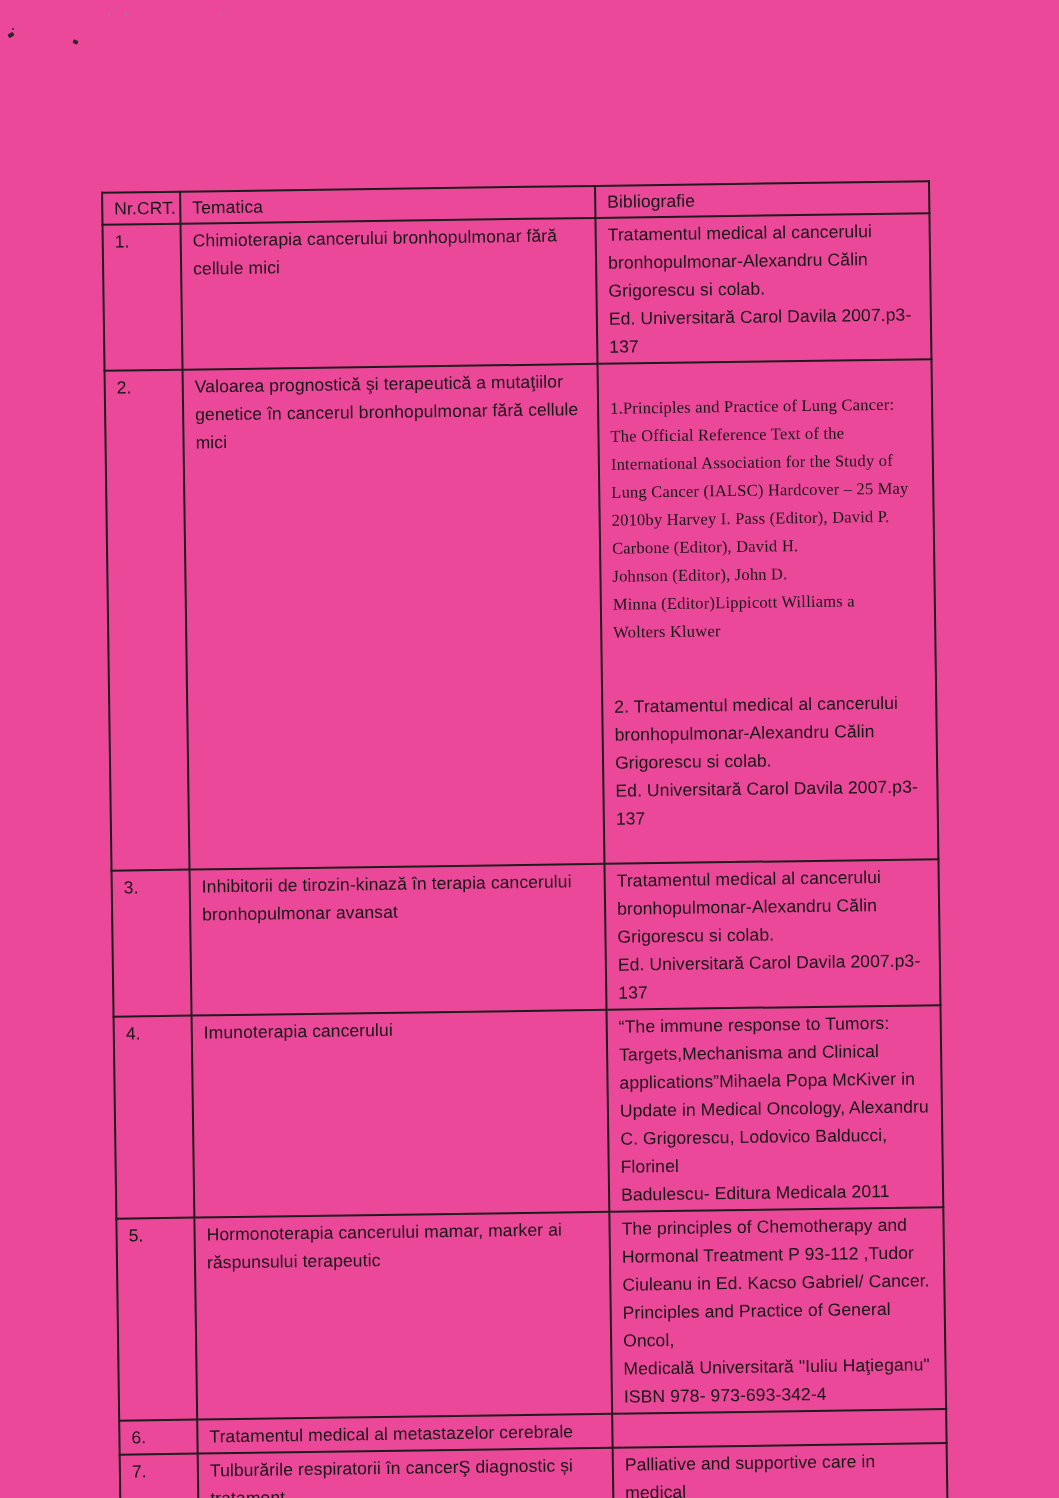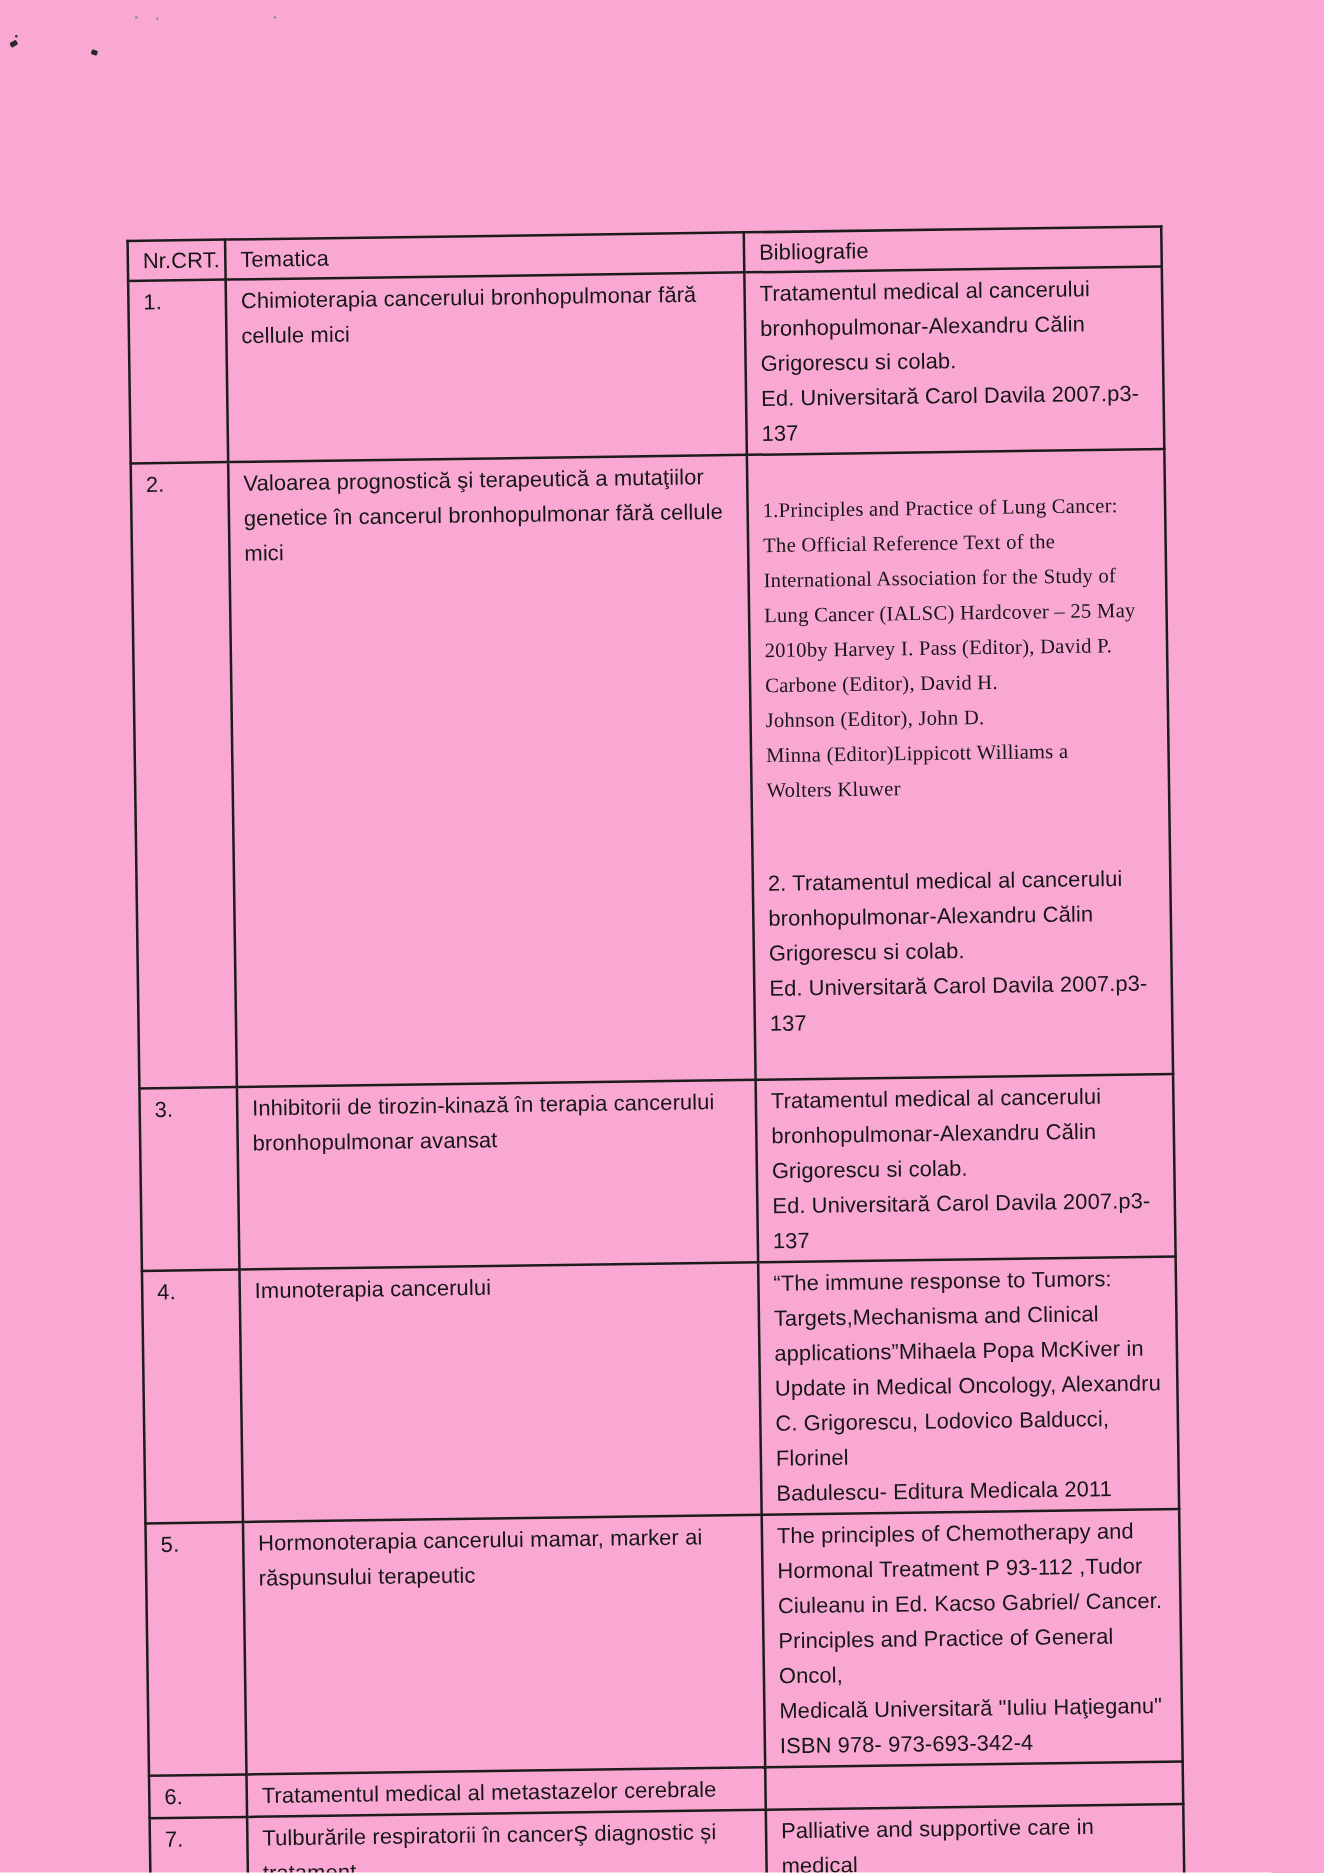--- a/index.html
+++ b/index.html
@@ -3,21 +3,21 @@
 <meta charset="utf-8">
 <style>
   html, body { margin: 0; padding: 0; background: #ffffff; }
   body {
     width: 1059px; height: 1498px;
     position: relative;
     font-family: "Liberation Sans", sans-serif;
     color: #161616;
     overflow: hidden;
   }
-  .page { position: absolute; inset: 0; background: #f9a8d4; padding-left: 20px; }
+  .page { position: absolute; inset: 0; background: #ec4899; padding-left: 20px; }
 
   
   .speck { position: absolute; background: #2a2a2a; border-radius: 1px; }
   .speck.faint { background: #8a8a8a; }
 
   .table-wrap {
     position: absolute;
     left: 101px; top: 186px;
     width: 831px;
     transform: rotate(-0.8deg);

